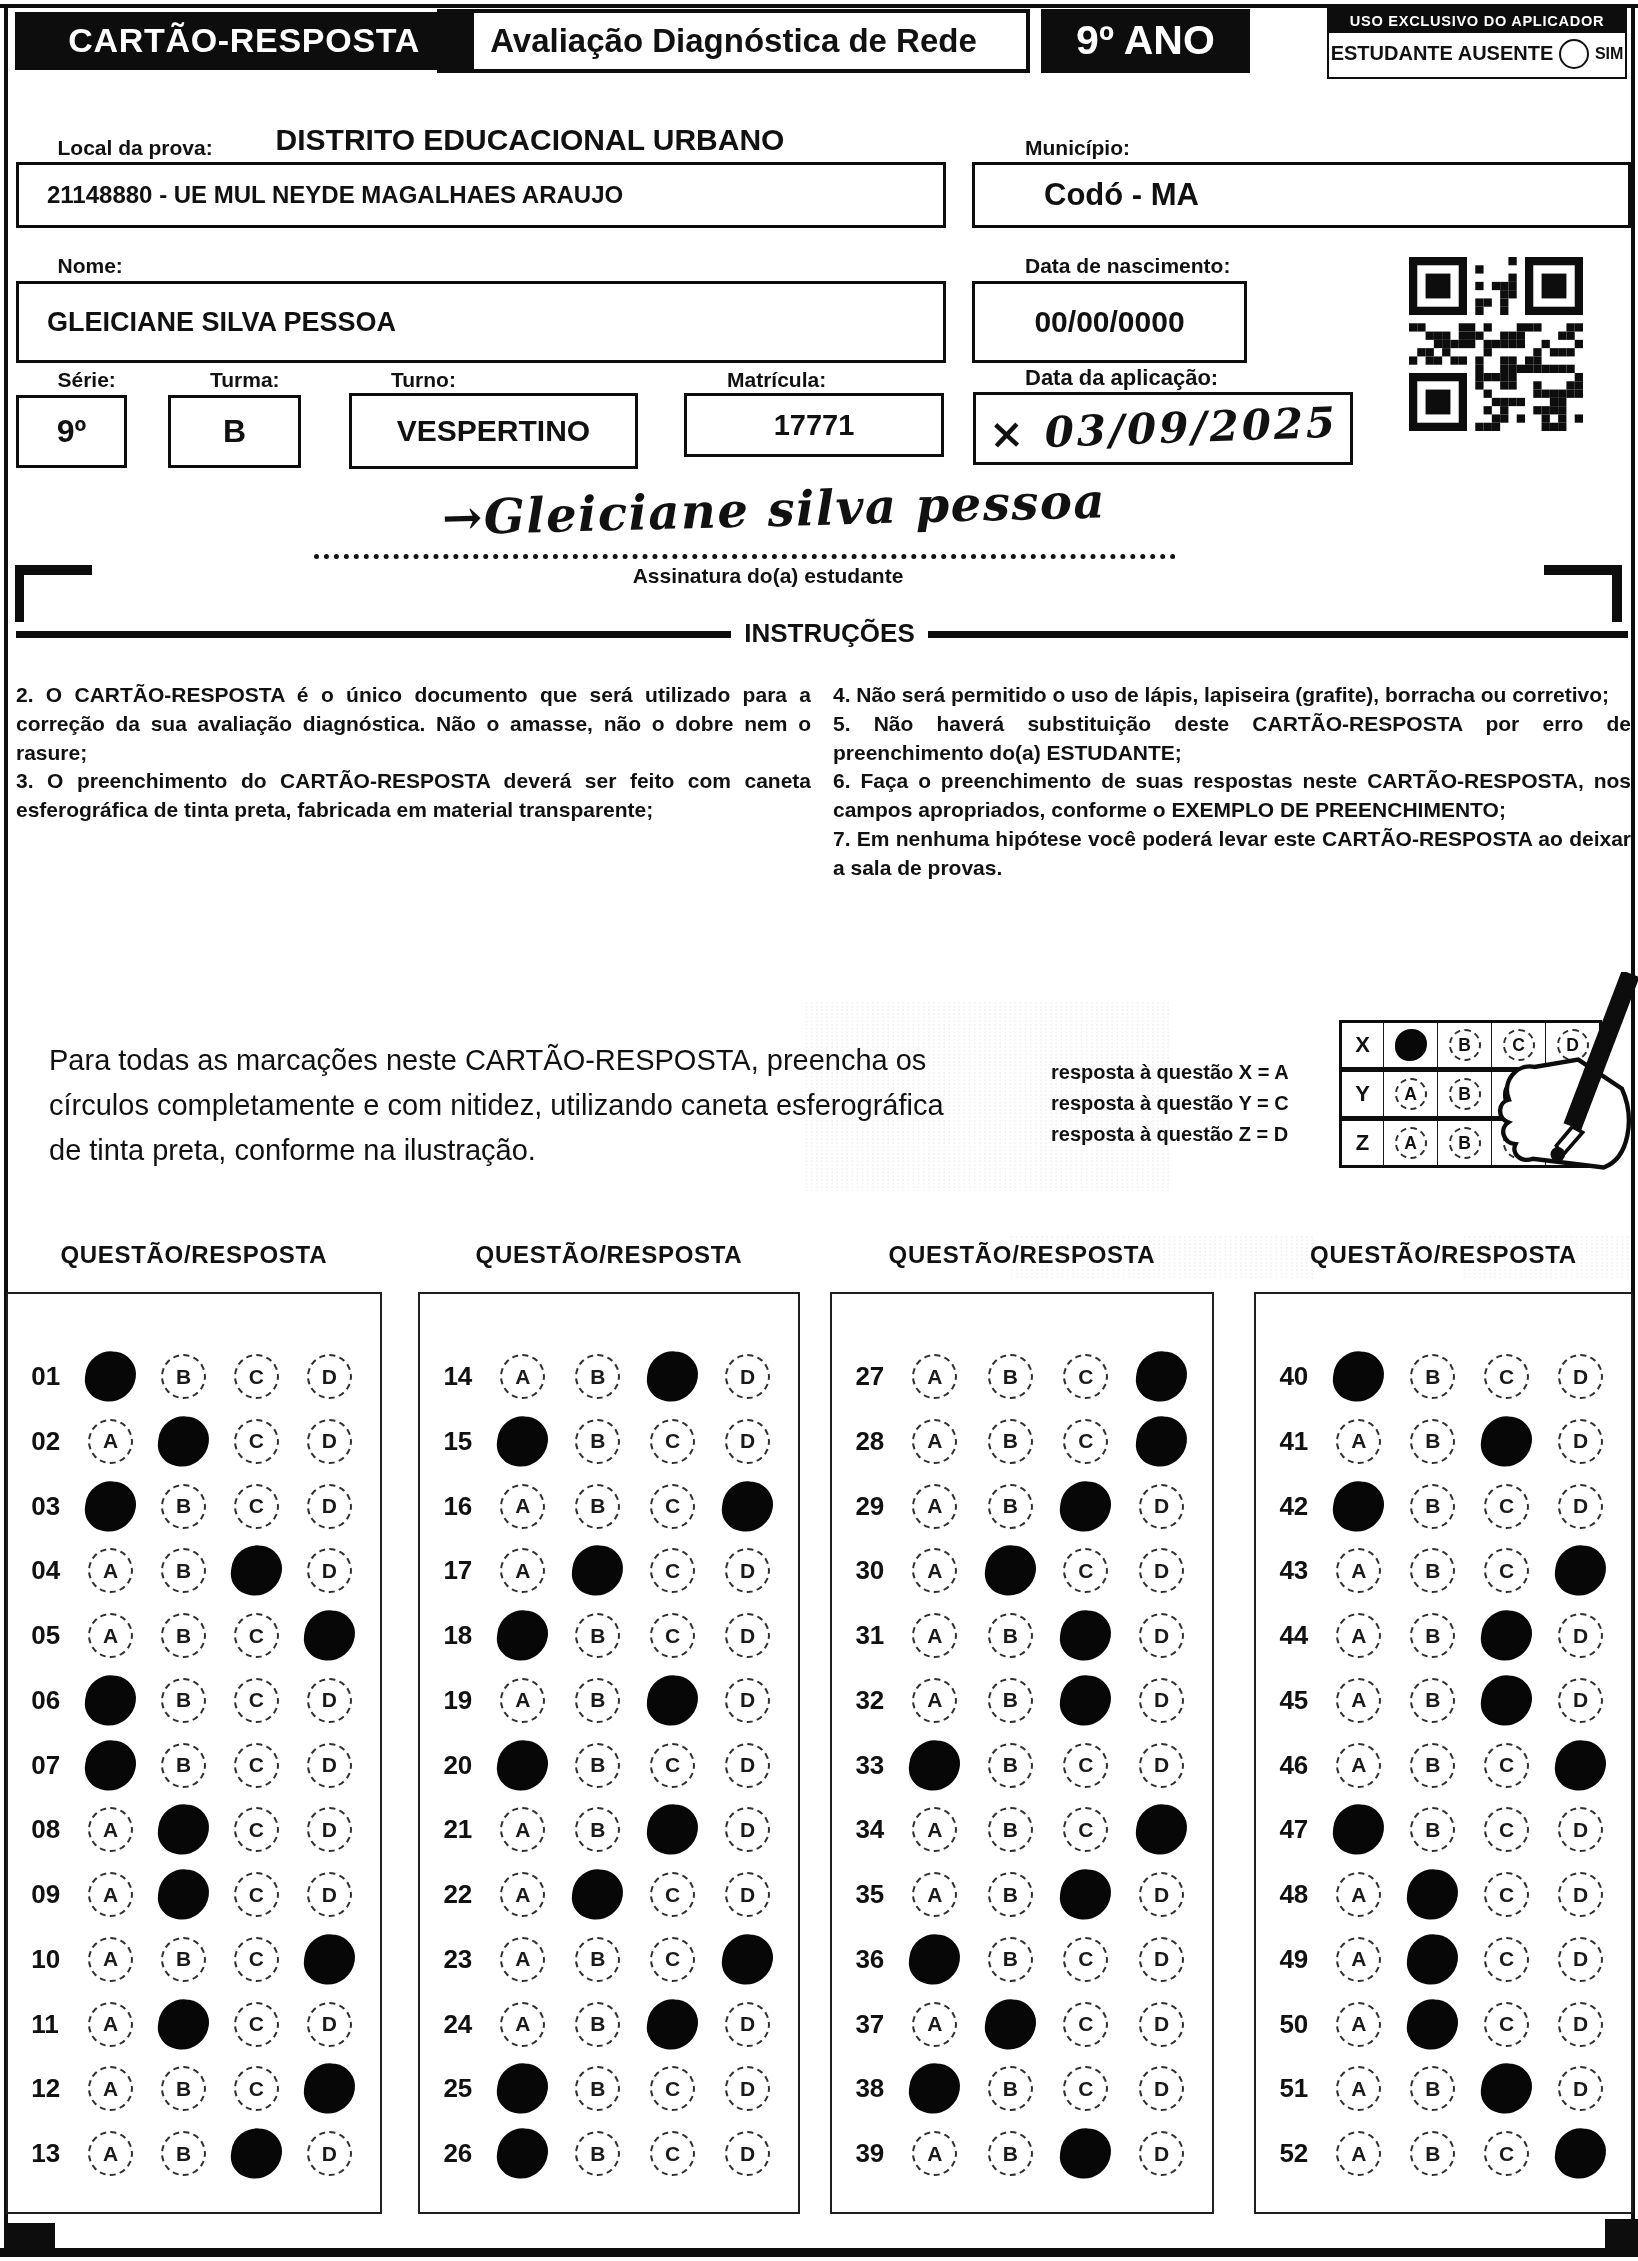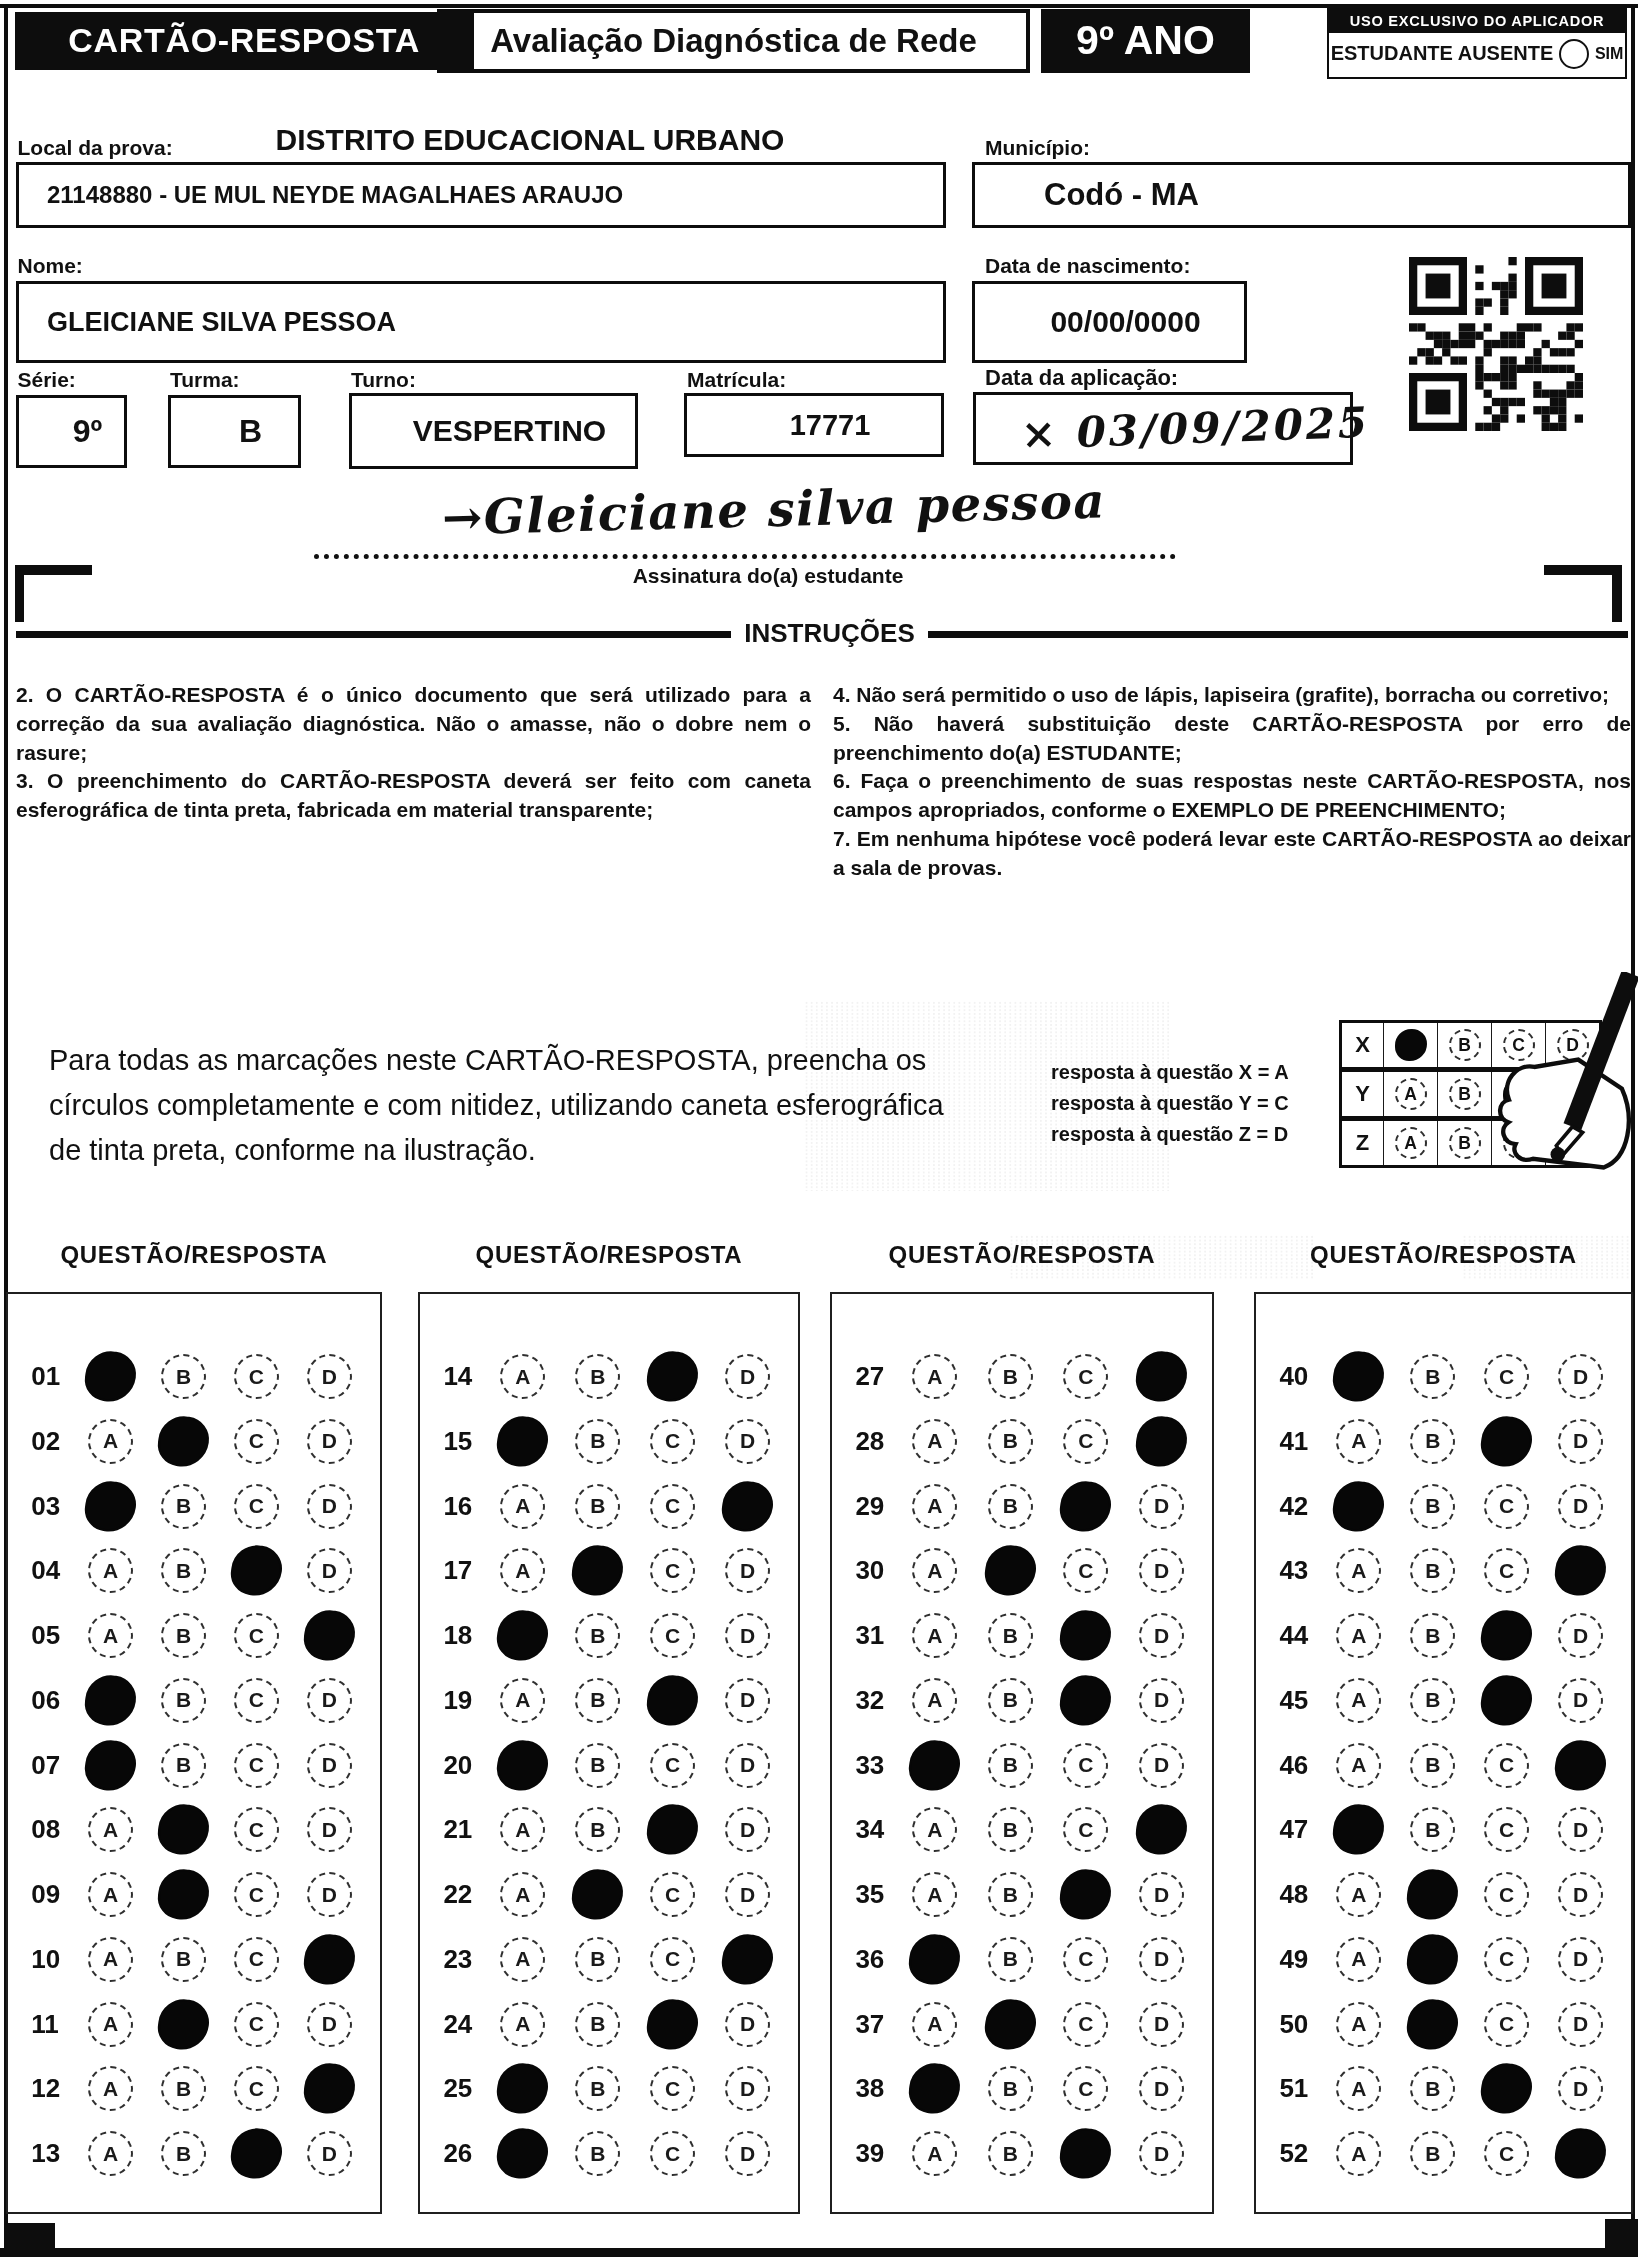--- a/index.html
+++ b/index.html
@@ -22,22 +22,22 @@
             font-size:41px;font-weight:bold;display:flex;align-items:center;justify-content:center;}
   #applicator{left:1327px;top:7.3px;width:300px;height:72px;border:2.9px solid #0d0d0d;box-sizing:border-box;}
   #applicator-strip{background:#0d0d0d;color:#fff;height:24px;font-size:14.6px;font-weight:bold;
             display:flex;align-items:center;justify-content:center;letter-spacing:0.7px;}
   #absent-row{display:flex;align-items:center;justify-content:center;gap:5.8px;height:41px;font-weight:bold;}
   #absent-label{font-size:20px;}
   #absent-circle{width:26px;height:26px;border:2.2px solid #111;border-radius:50%;display:inline-block;}
   #absent-option{font-size:16px;}
 
   
-  .lbl{position:absolute;font-weight:bold;font-size:21px;}
-  .fbox{position:absolute;border:3.7px solid #0d0d0d;box-sizing:border-box;display:flex;align-items:center;font-weight:bold;padding-left:32px;}
+  .lbl{position:absolute;font-weight:bold;font-size:21px;margin-left:40px;}
+  .fbox{position:absolute;border:3.7px solid #0d0d0d;box-sizing:border-box;display:flex;align-items:center;font-weight:bold;}
   #district{left:183px;top:123px;width:694px;text-align:center;font-size:30px;font-weight:bold;}
   #school-box{left:16px;top:162px;width:930px;height:66px;font-size:24px;padding-left:28px;}
   #municipio-box{left:972px;top:162px;width:659px;height:66px;font-size:31px;padding-left:69px;}
   #nome-box{left:16px;top:281px;width:930px;height:82px;font-size:27px;padding-left:28px;}
   #nasc-box{left:972px;top:281px;width:275px;height:82px;font-size:30px;justify-content:center;}
   #serie-box{left:16px;top:395px;width:111px;height:73px;font-size:32px;justify-content:center;}
   #turma-box{left:168px;top:395px;width:133px;height:73px;font-size:32px;justify-content:center;}
   #turno-box{left:349px;top:393px;width:289px;height:76px;font-size:30px;justify-content:center;}
   #matricula-box{left:684px;top:393px;width:260px;height:64px;font-size:29px;justify-content:center;}
   #dataaplic-box{left:973px;top:392px;width:380px;height:73px;border-width:3.7px;}

